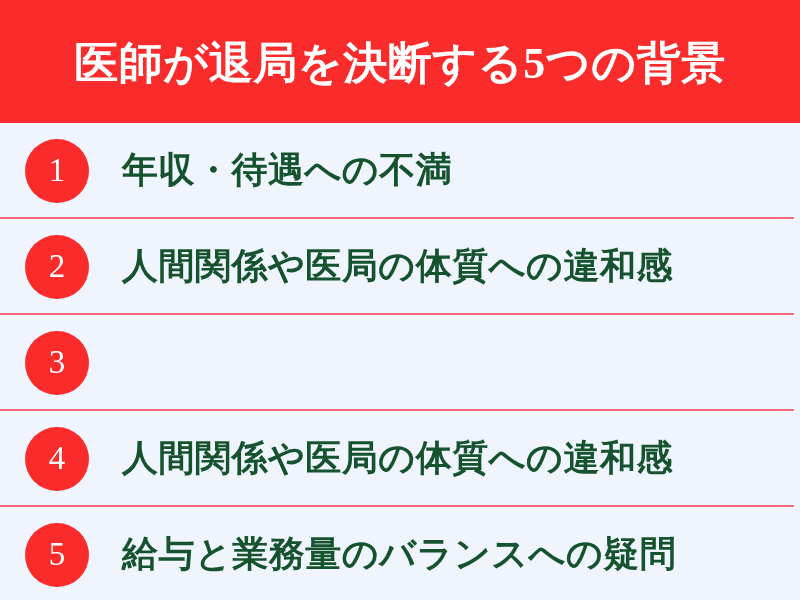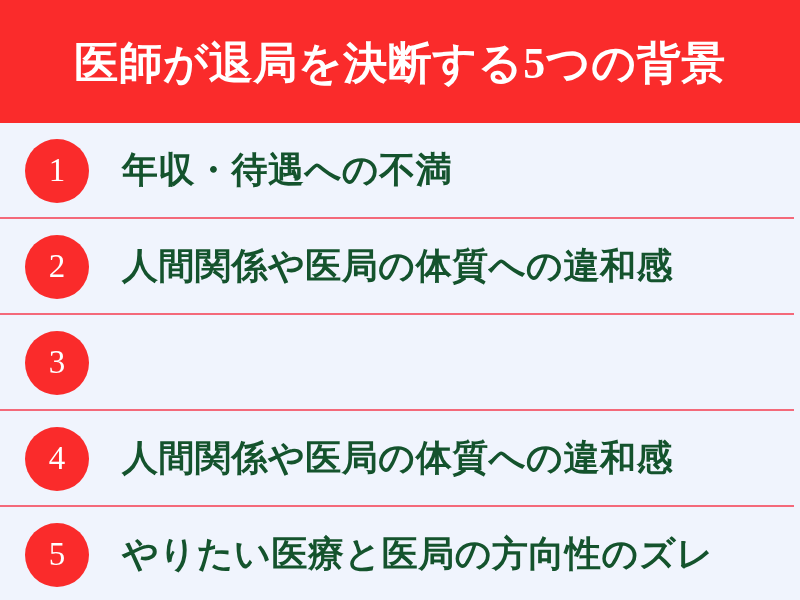--- a/index.html
+++ b/index.html
@@ -125,18 +125,18 @@
     </div>
 
     <div class="row">
       <div class="badge">4</div>
       <div class="row-label">人間関係や医局の体質への違和感</div>
       <div class="divider"></div>
     </div>
 
     <div class="row">
       <div class="badge">5</div>
-      <div class="row-label">やりたい医療と医局の方向性のズレ</div>
+      <div class="row-label">給与と業務量のバランスへの疑問</div>
 
     </div>
 
   </div>
 </div>
 
 </body></html>

